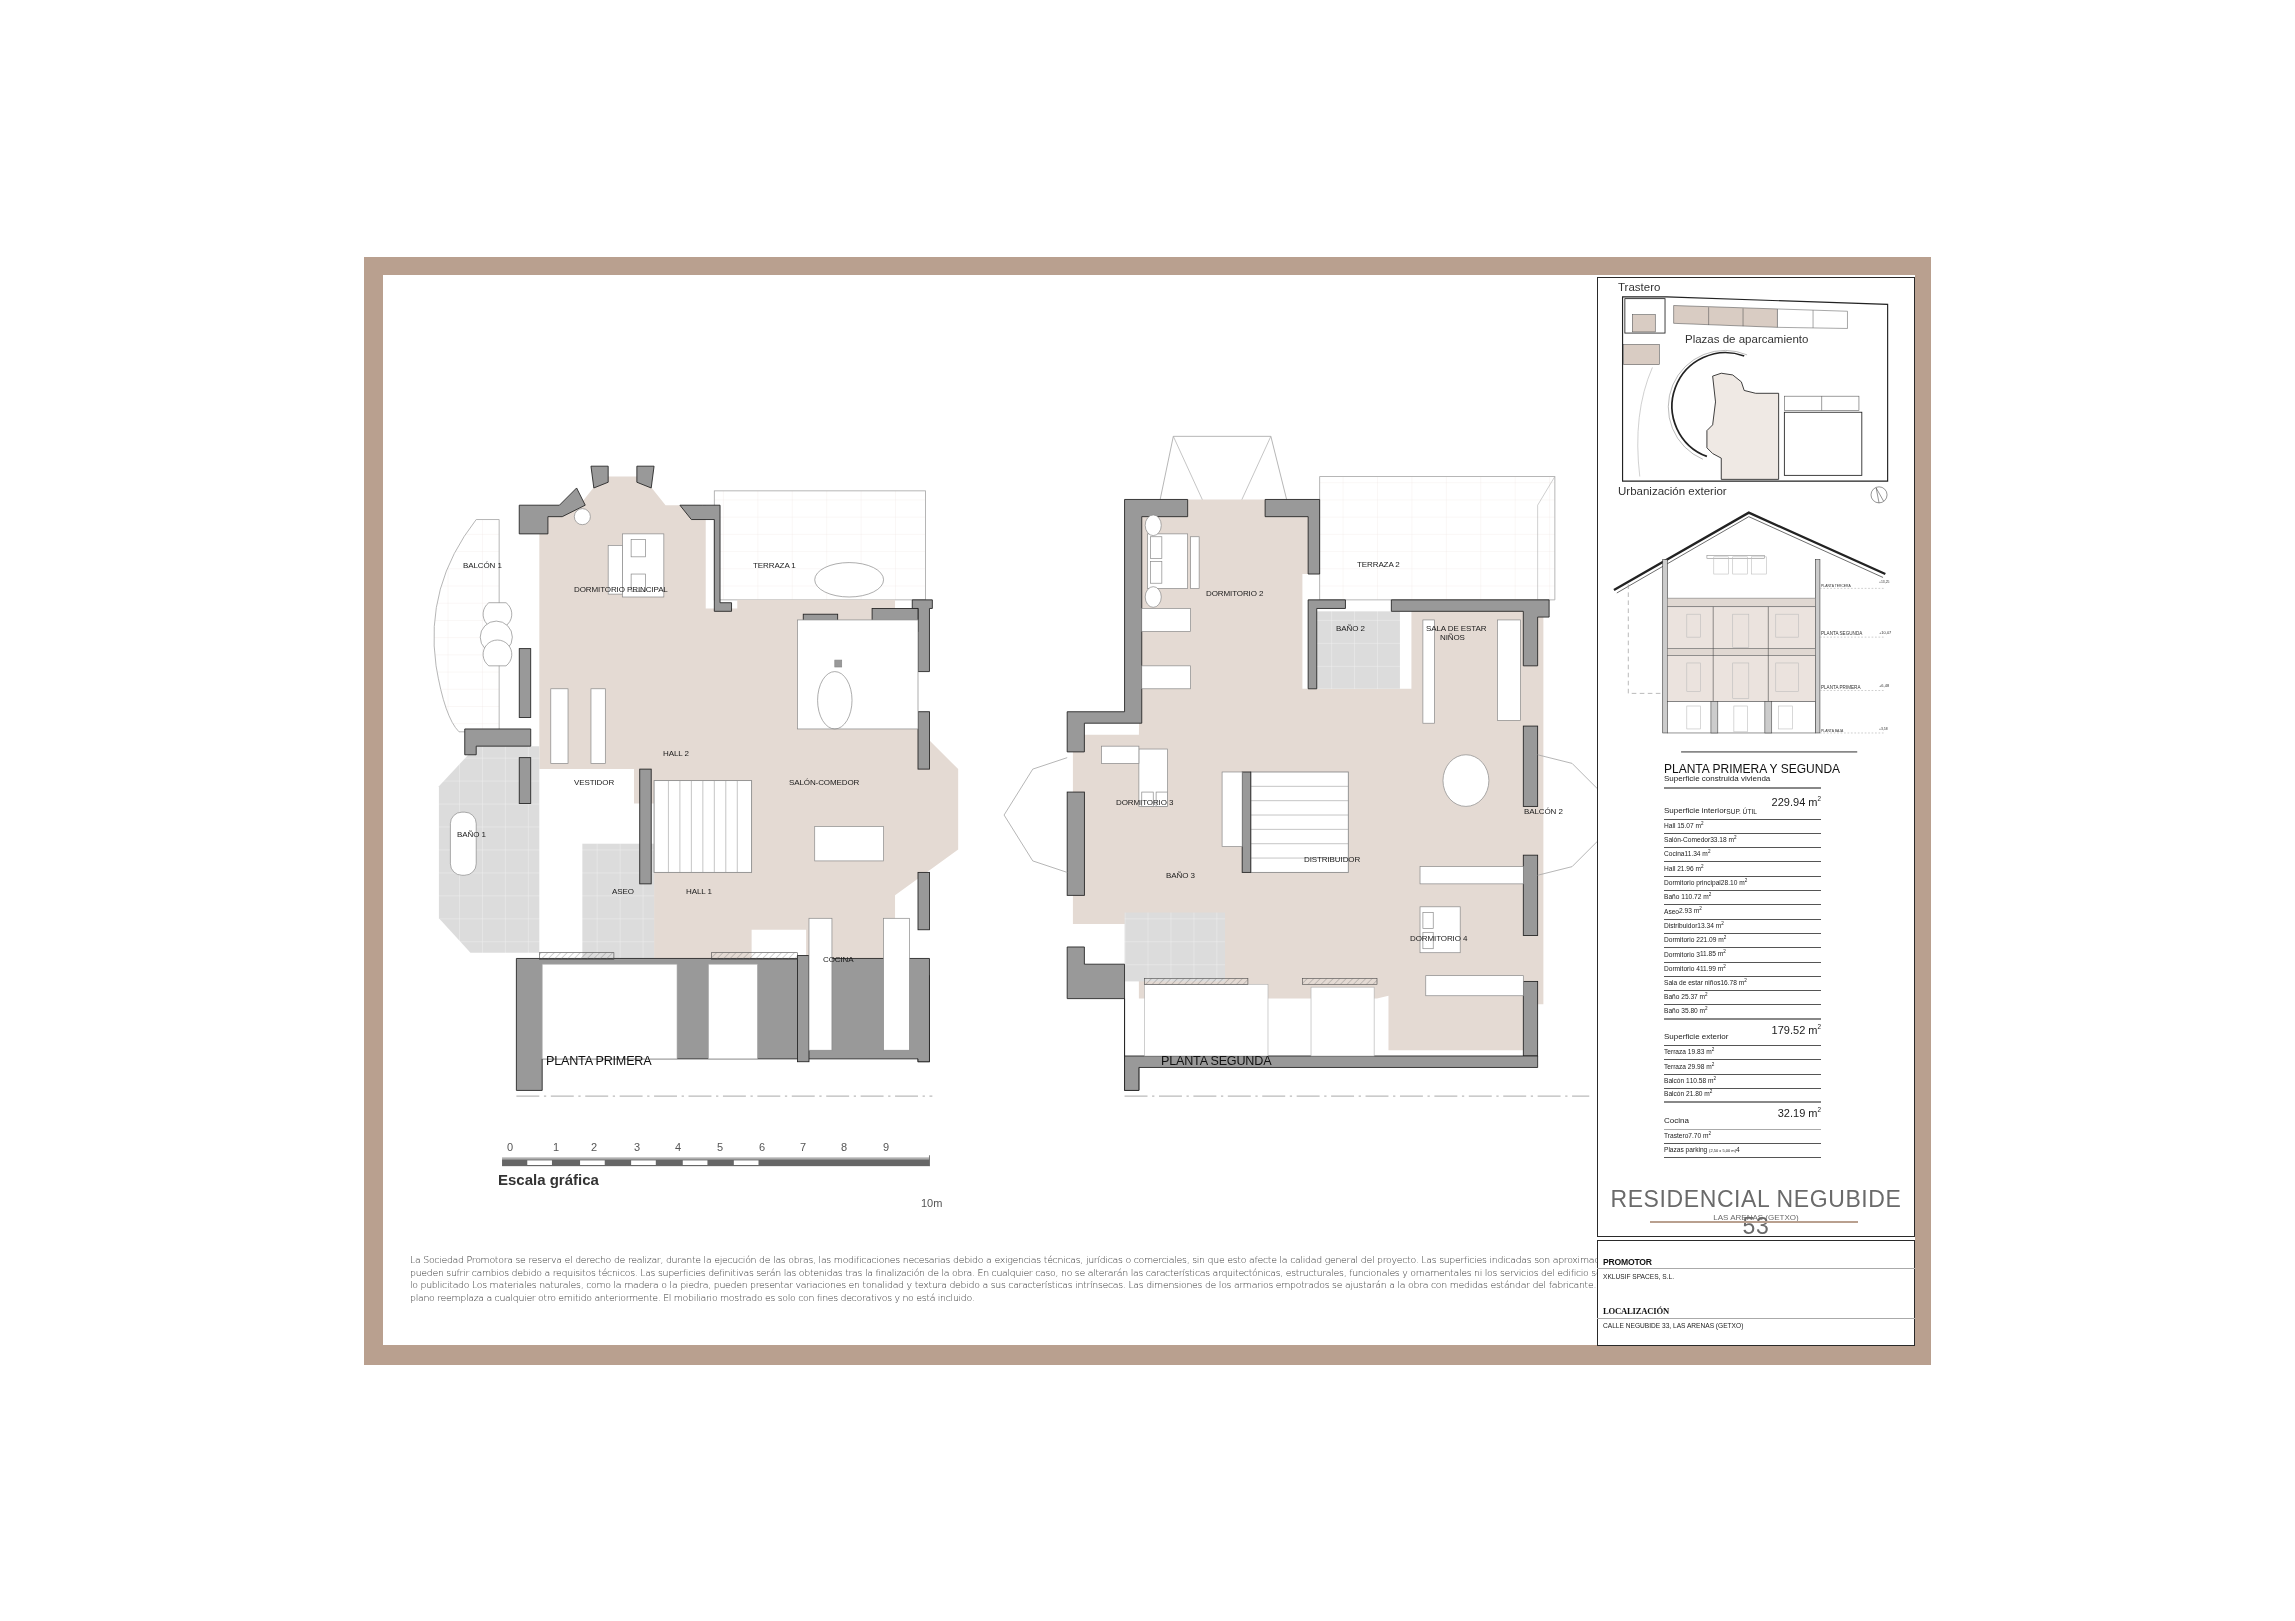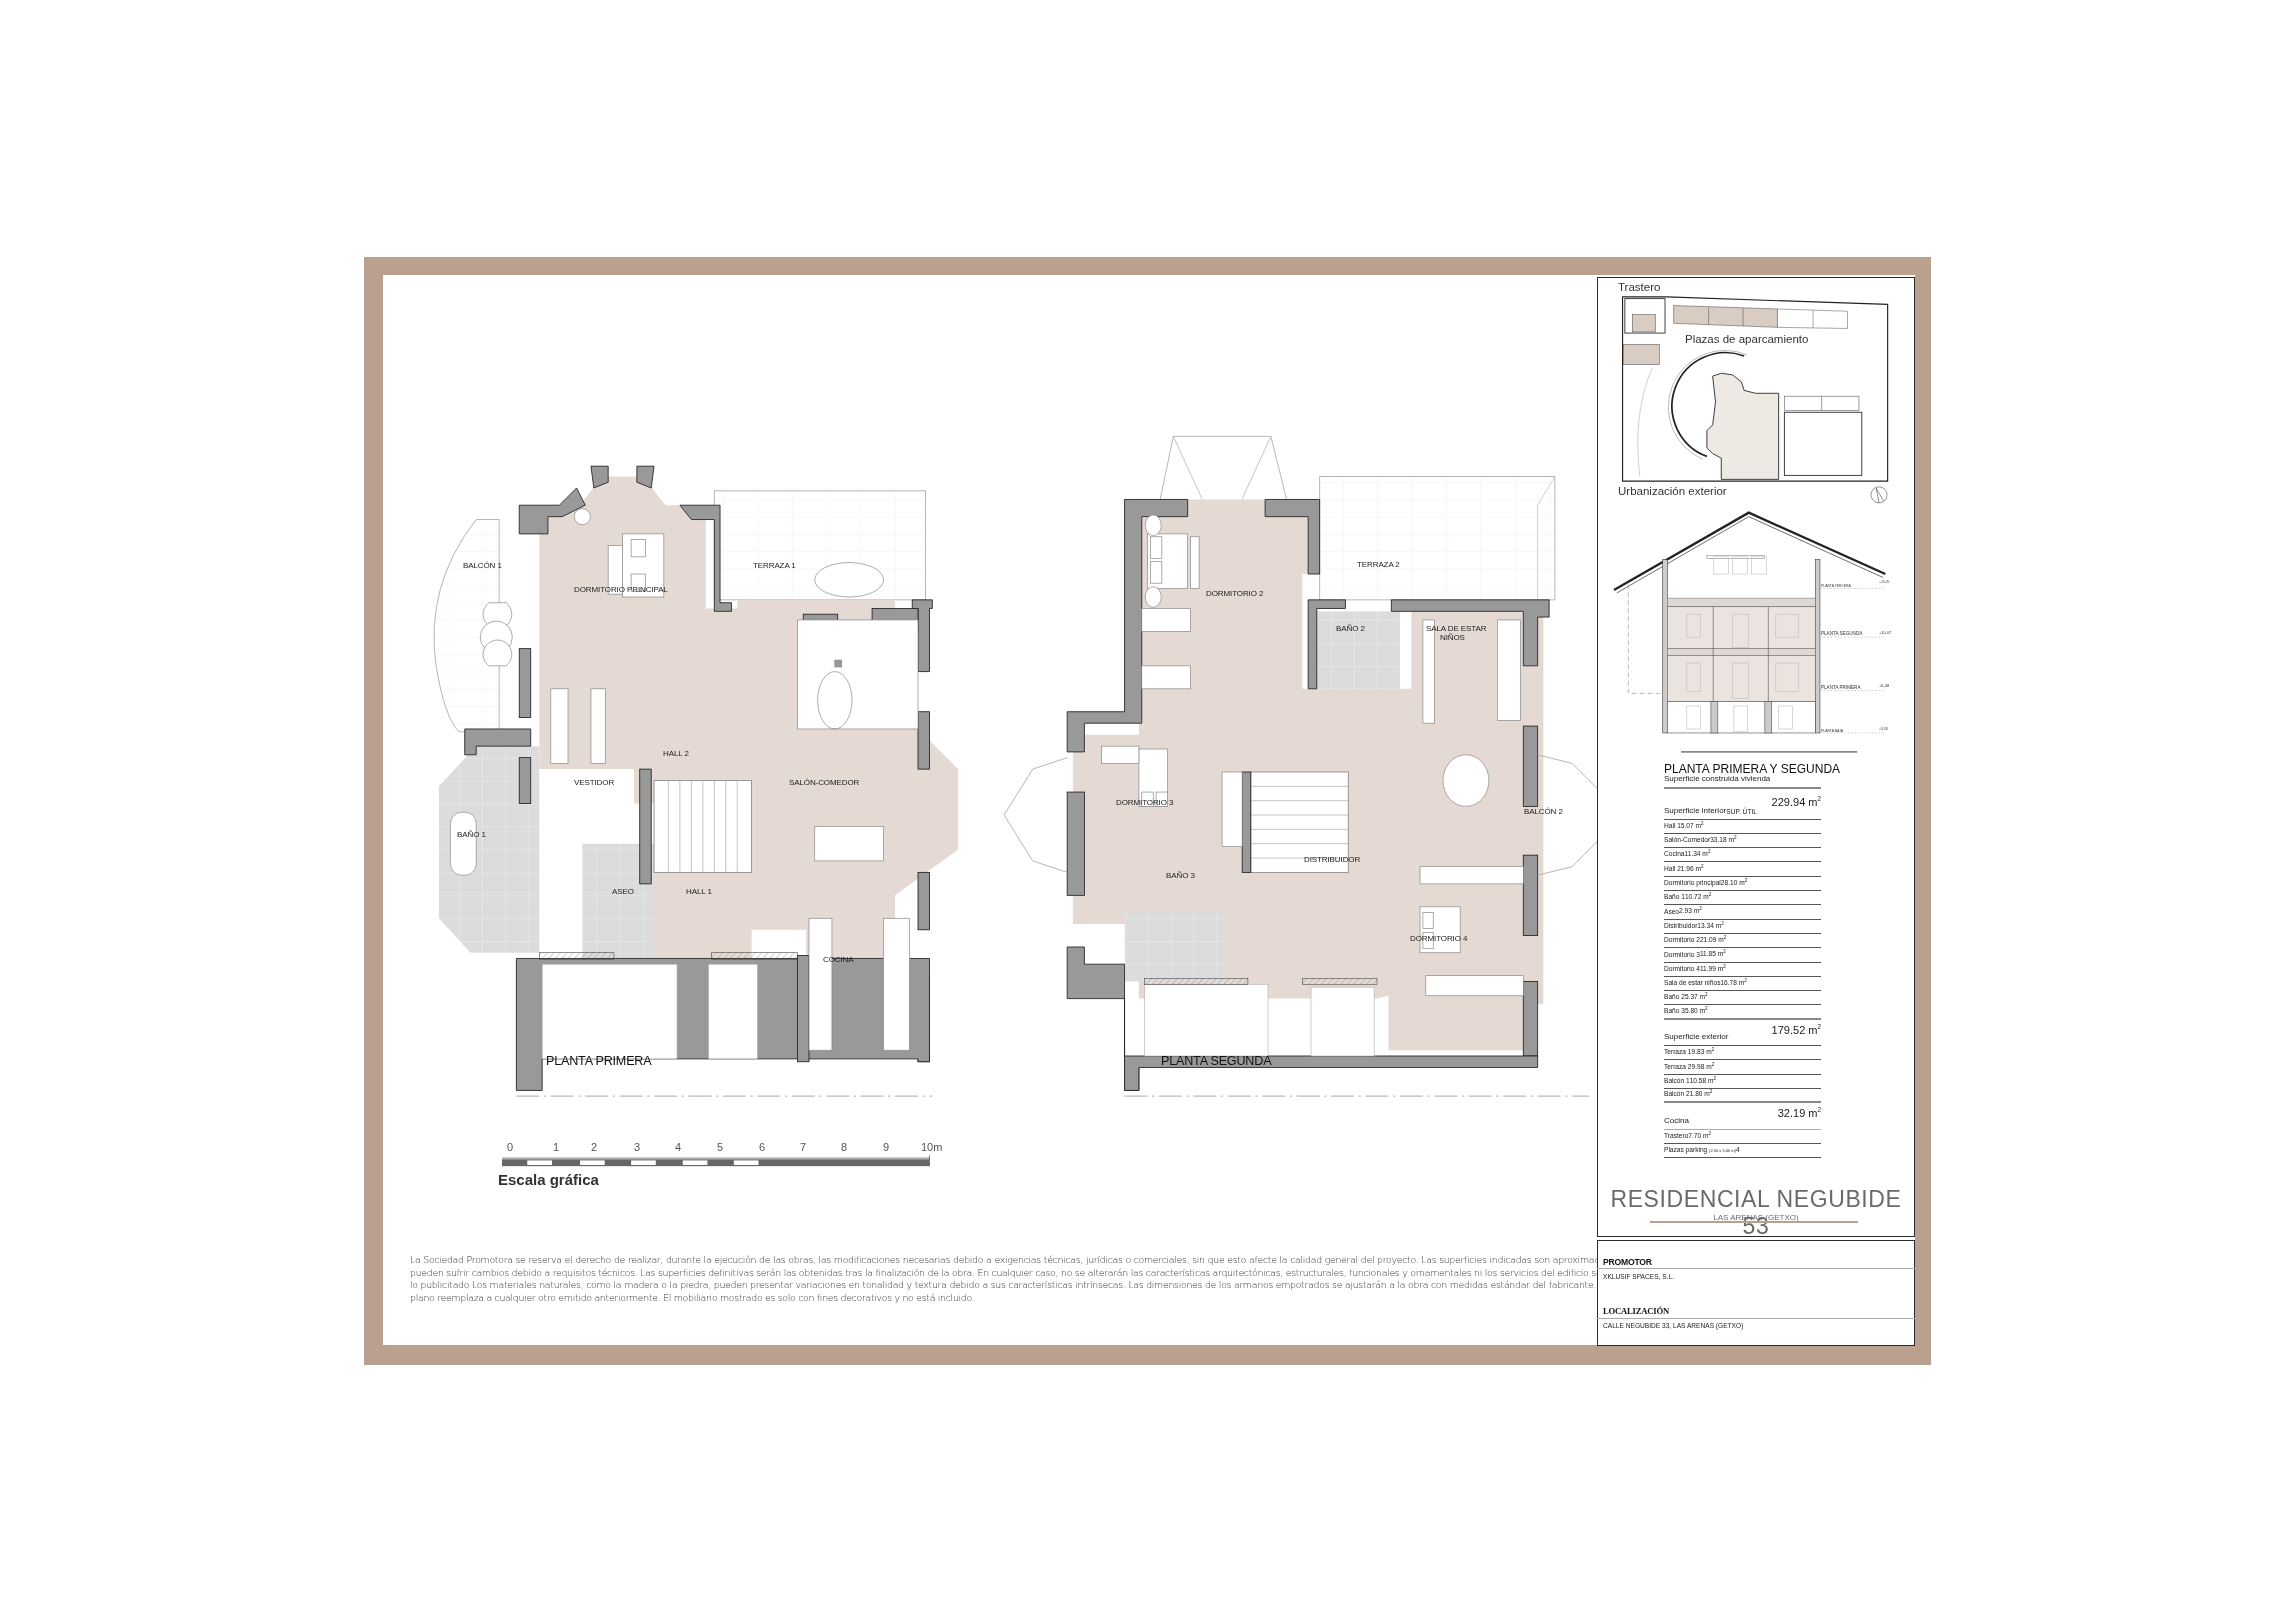--- a/index.html
+++ b/index.html
@@ -283,21 +283,21 @@
 <div class="scale-num" style="left:507px;top:1141px;">0</div>
 <div class="scale-num" style="left:553px;top:1141px;">1</div>
 <div class="scale-num" style="left:591px;top:1141px;">2</div>
 <div class="scale-num" style="left:634px;top:1141px;">3</div>
 <div class="scale-num" style="left:675px;top:1141px;">4</div>
 <div class="scale-num" style="left:717px;top:1141px;">5</div>
 <div class="scale-num" style="left:759px;top:1141px;">6</div>
 <div class="scale-num" style="left:800px;top:1141px;">7</div>
 <div class="scale-num" style="left:841px;top:1141px;">8</div>
 <div class="scale-num" style="left:883px;top:1141px;">9</div>
-<div class="scale-num" style="left:921px;top:1141px;">10m</div>
+<div class="scale-num" style="left:921px;top:1197px;">10m</div>
 <div class="scale-caption" style="left:498px;top:1171px;">Escala gráfica</div>
 
 <div class="disclaimer">La Sociedad Promotora se reserva el derecho de realizar, durante la ejecución de las obras, las modificaciones necesarias debido a exigencias técnicas, jurídicas o comerciales, sin que esto afecte la calidad general del proyecto. Las superficies indicadas son aproximadas y pueden sufrir cambios debido a requisitos técnicos. Las superficies definitivas serán las obtenidas tras la finalización de la obra. En cualquier caso, no se alterarán las características arquitectónicas, estructurales, funcionales y ornamentales ni los servicios del edificio según lo publicitado Los materiales naturales, como la madera o la piedra, pueden presentar variaciones en tonalidad y textura debido a sus características intrínsecas. Las dimensiones de los armarios empotrados se ajustarán a la obra con medidas estándar del fabricante. Este plano reemplaza a cualquier otro emitido anteriormente. El mobiliario mostrado es solo con fines decorativos y no está incluido.</div>
 
 <div class="panel-upper"></div>
 <div class="panel-lower"></div>
 
 <svg class="plan-svg" width="2295" height="1622" style="pointer-events:none" viewBox="0 0 4000 2826">
   <path d="M2828 517 L2905 517 L3290 530 L3290 838 L2828 838 Z" fill="#fff" stroke="#222" stroke-width="2"></path>
   <rect x="2832" y="520" width="70" height="60" fill="#fff" stroke="#222" stroke-width="1.5"></rect>

